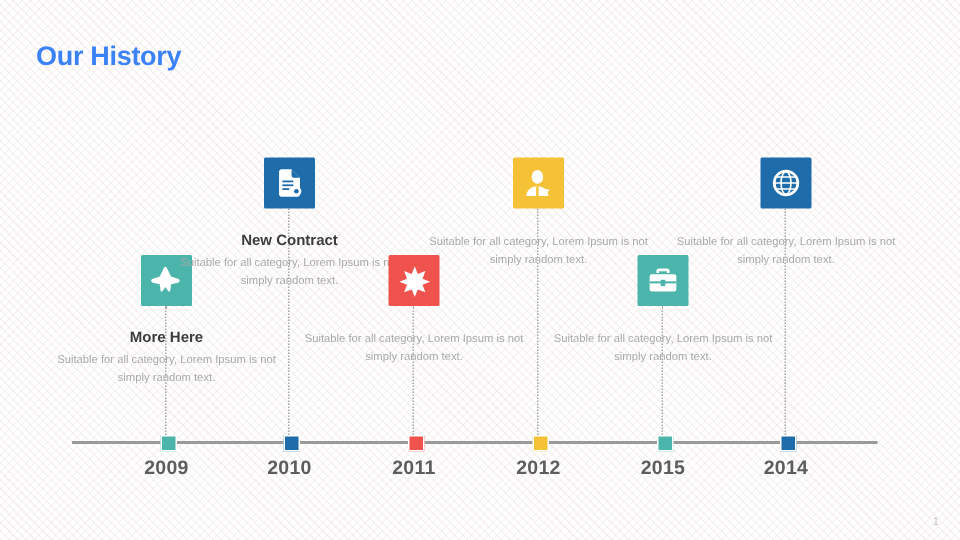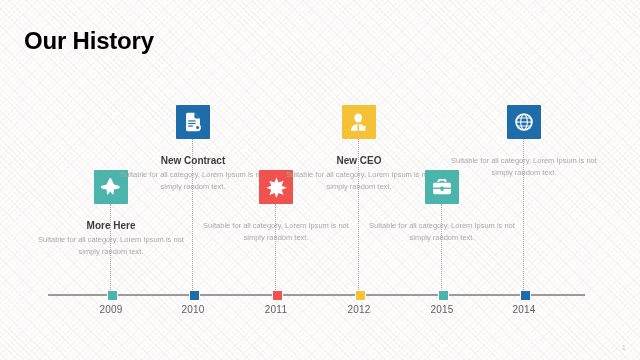--- a/index.html
+++ b/index.html
@@ -30,23 +30,23 @@
     position: absolute;
     inset: 0;
     z-index: 1;
   }
 
   
   #page-title {
     position: absolute;
     left: 24px;
     top: 27px;
-    font-size: 24px;
+    font-size: 18px;
     font-weight: bold;
-    color: #000000;
+    color: #3b82f6;
     letter-spacing: -0.2px;
     white-space: nowrap;
   }
 
   
   #timeline-axis {
     position: absolute;
     left: 48px;
     top: 294px;
     width: 537px;
@@ -109,22 +109,22 @@
     top: 290px;
     border: 1.5px solid #ffffff;
     box-sizing: content-box;
   }
   .year-label {
     position: absolute;
     width: 60px;
     left: -30px;
     top: 304px;
     text-align: center;
-    font-size: 10px;
-    font-weight: normal;
+    font-size: 13px;
+    font-weight: bold;
     color: #5d5d5d;
     letter-spacing: 0.2px;
   }
 
   
   .pos-above .icon-box  { top: 105px; }
   .pos-above .text-block{ top: 155px; }
   .pos-above .connector { top: 139px; height: 151px; }
 
   
@@ -204,21 +204,20 @@
         <div class="connector"></div>
         <div class="icon-box" style="background: rgb(245, 193, 54);">
           <svg width="22" height="22" viewBox="0 0 24 24">
             <ellipse fill="#ffffff" cx="11.2" cy="7.6" rx="4.2" ry="5"></ellipse>
             <path fill="#ffffff" d="M3.2 21.5c0-4.3 3.6-7.2 8-7.2s8 2.9 8 7.2H3.2z"></path>
             <rect fill="#f5c136" x="10.3" y="14.5" width="1.8" height="7"></rect>
             <rect fill="#ffffff" x="14.4" y="16.6" width="5.4" height="1.5" rx=".7"></rect>
           </svg>
         </div>
         <div class="text-block">
-          <div class="ms-title">New CEO</div>
           <div class="ms-desc">Suitable for all category, Lorem Ipsum is not simply random text.</div>
         </div>
         <div class="axis-marker" style="background: rgb(245, 193, 54);"></div>
         <div class="year-label">2012</div>
       </div>
       <div class="milestone pos-below" style="left: 442px;">
         <div class="connector"></div>
         <div class="icon-box" style="background: rgb(76, 181, 171);">
           <svg width="22" height="22" viewBox="0 0 24 24">
             <path fill="#ffffff" d="M9 3.2h6c1 0 1.8.8 1.8 1.8v1.6h-2V5.2H9.2V6.6h-2V5c0-1 .8-1.8 1.8-1.8z"></path>

